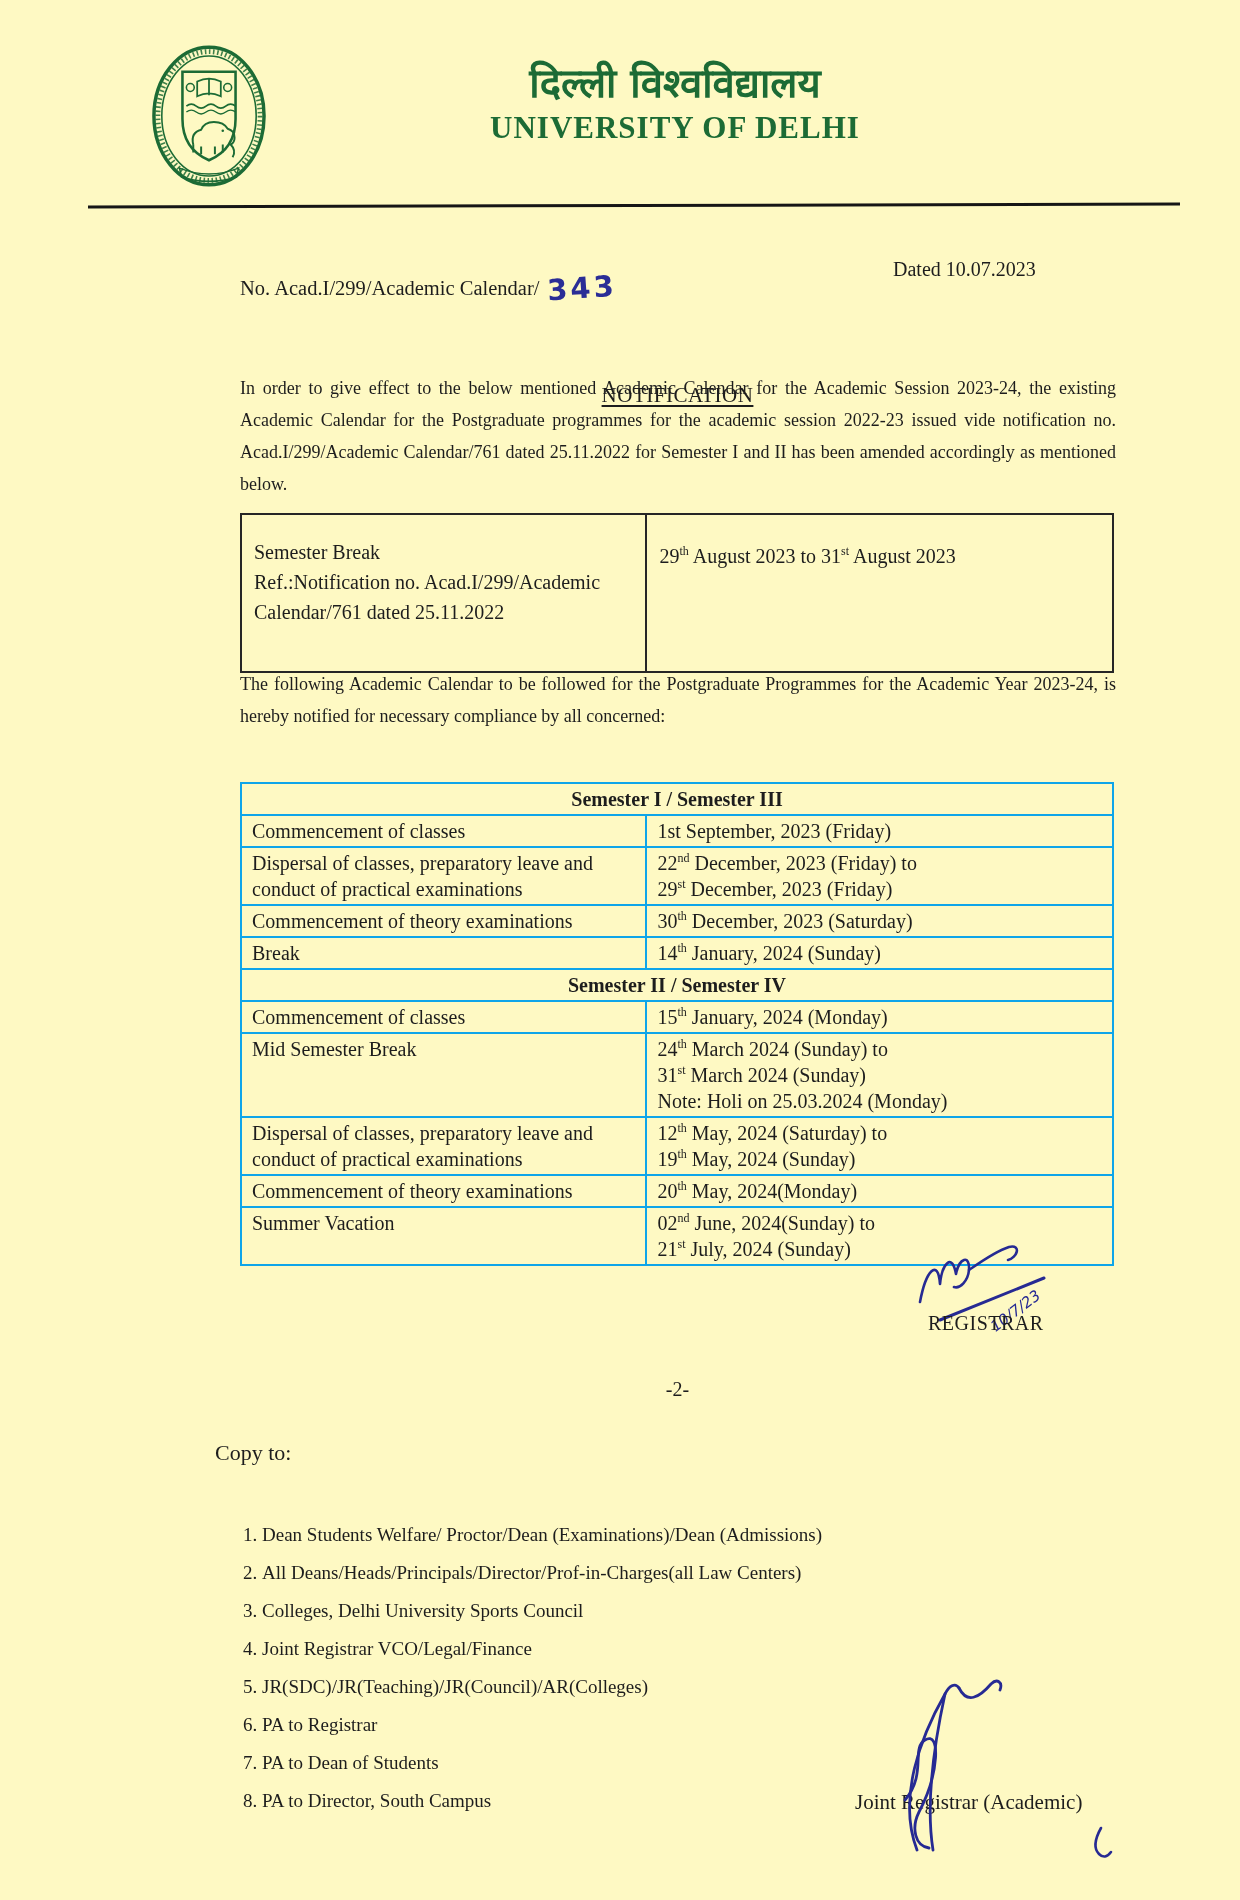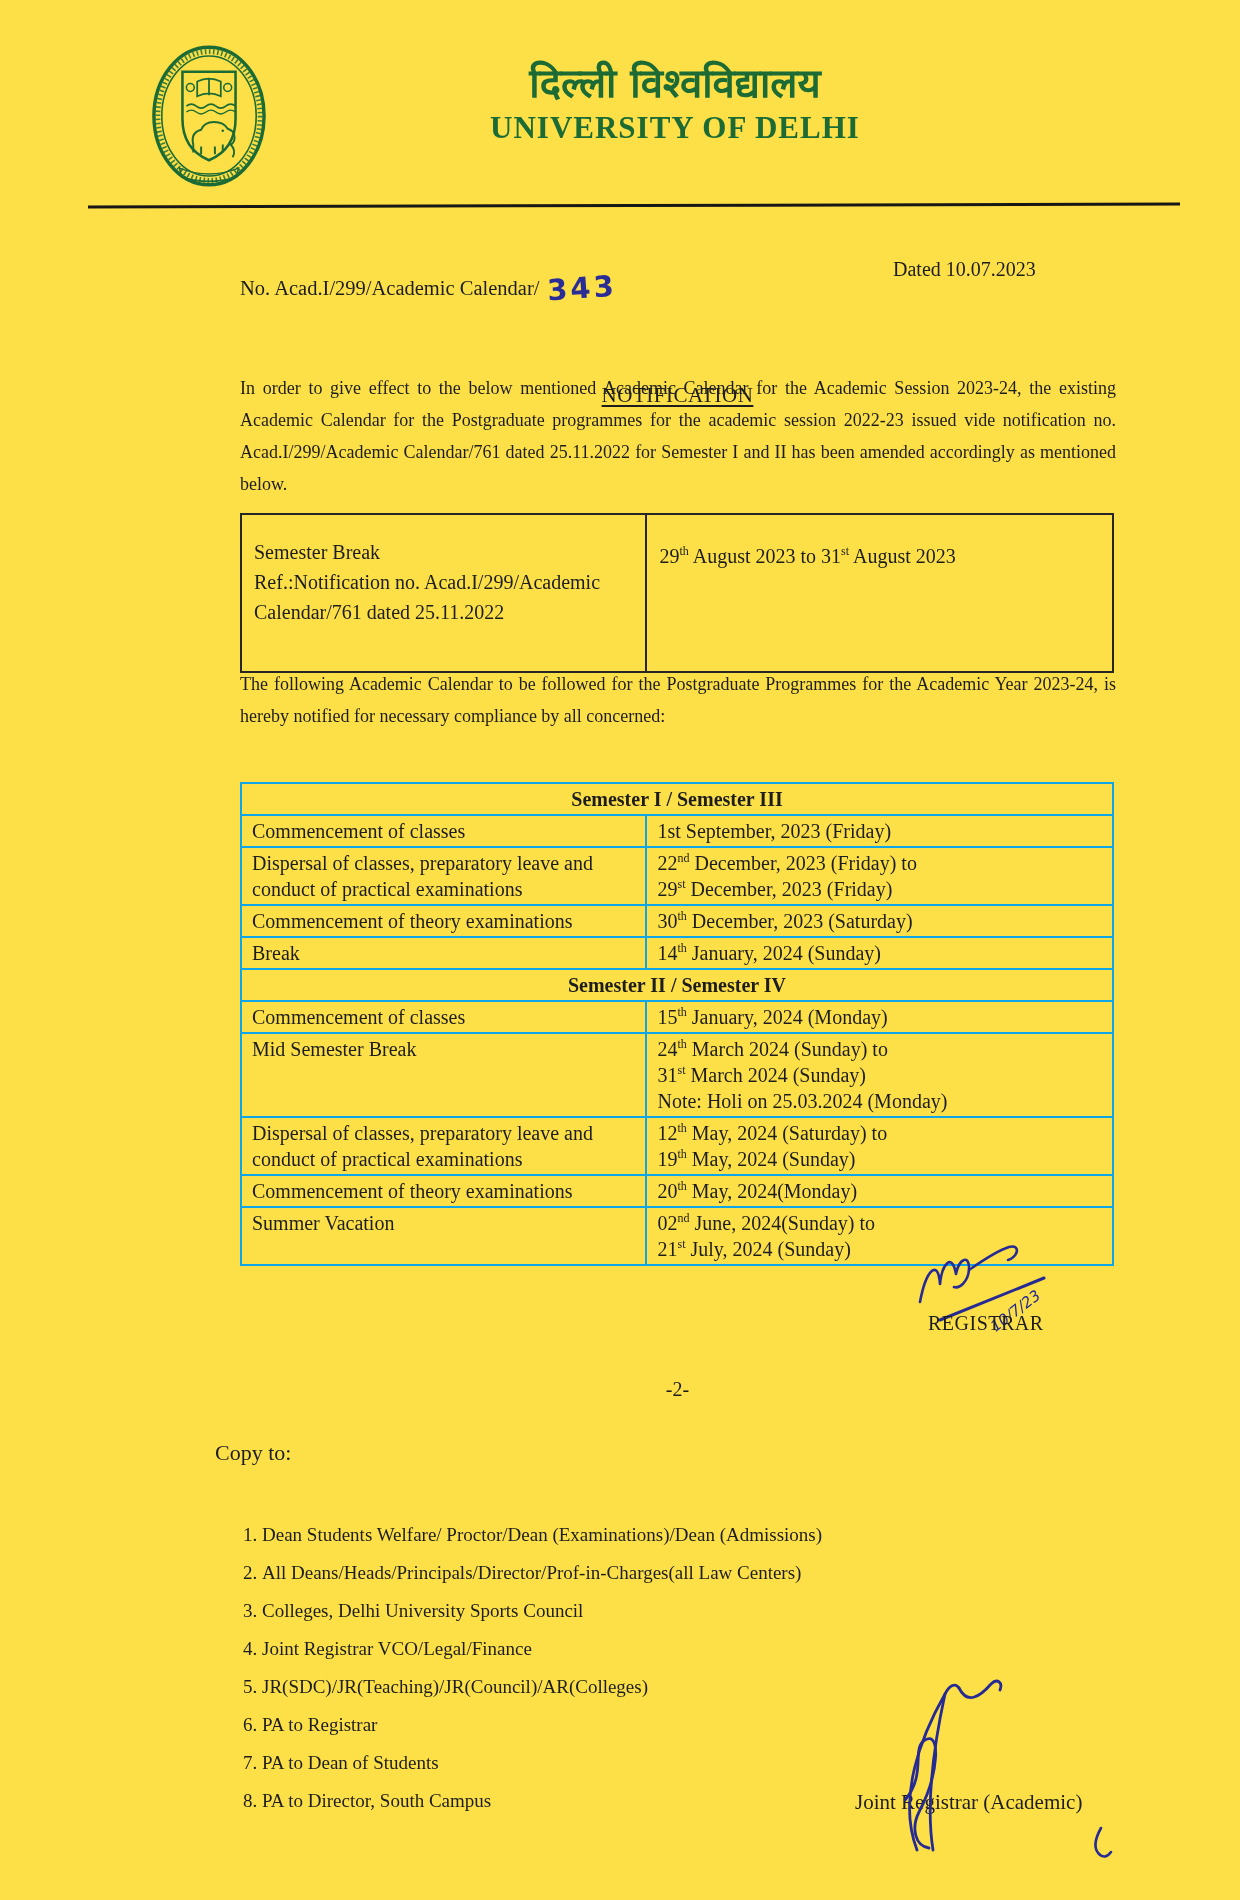--- a/index.html
+++ b/index.html
@@ -1,18 +1,18 @@
 <!DOCTYPE html>
 <html><head>
 <meta charset="utf-8">
 <style>
   html,body{margin:0;padding:0;background:#e8e8e8;}
   .page{
     position:relative;width:1240px;height:1900px;margin:0 auto;
-    background:#fde047;overflow:hidden;color:#1d1d1d;
+    background:#fef9c3;overflow:hidden;color:#1d1d1d;
     font-family:"Liberation Serif", serif;
   }
   .abs{position:absolute;}
   
   .seal{left:150px;top:42px;width:118px;height:148px;}
   .title-block{left:420px;top:58px;width:510px;text-align:center;color:#1c6b35;}
   .title-hindi{font-family:"DejaVu Sans",sans-serif;font-weight:bold;font-size:40px;line-height:50px;}
   .title-english{font-family:"Liberation Serif",serif;font-weight:bold;font-size:31px;line-height:40px;letter-spacing:1px;}
   .header-rule{left:88px;top:204px;width:1092px;height:3px;background:#161616;transform:rotate(-0.15deg);}
   

